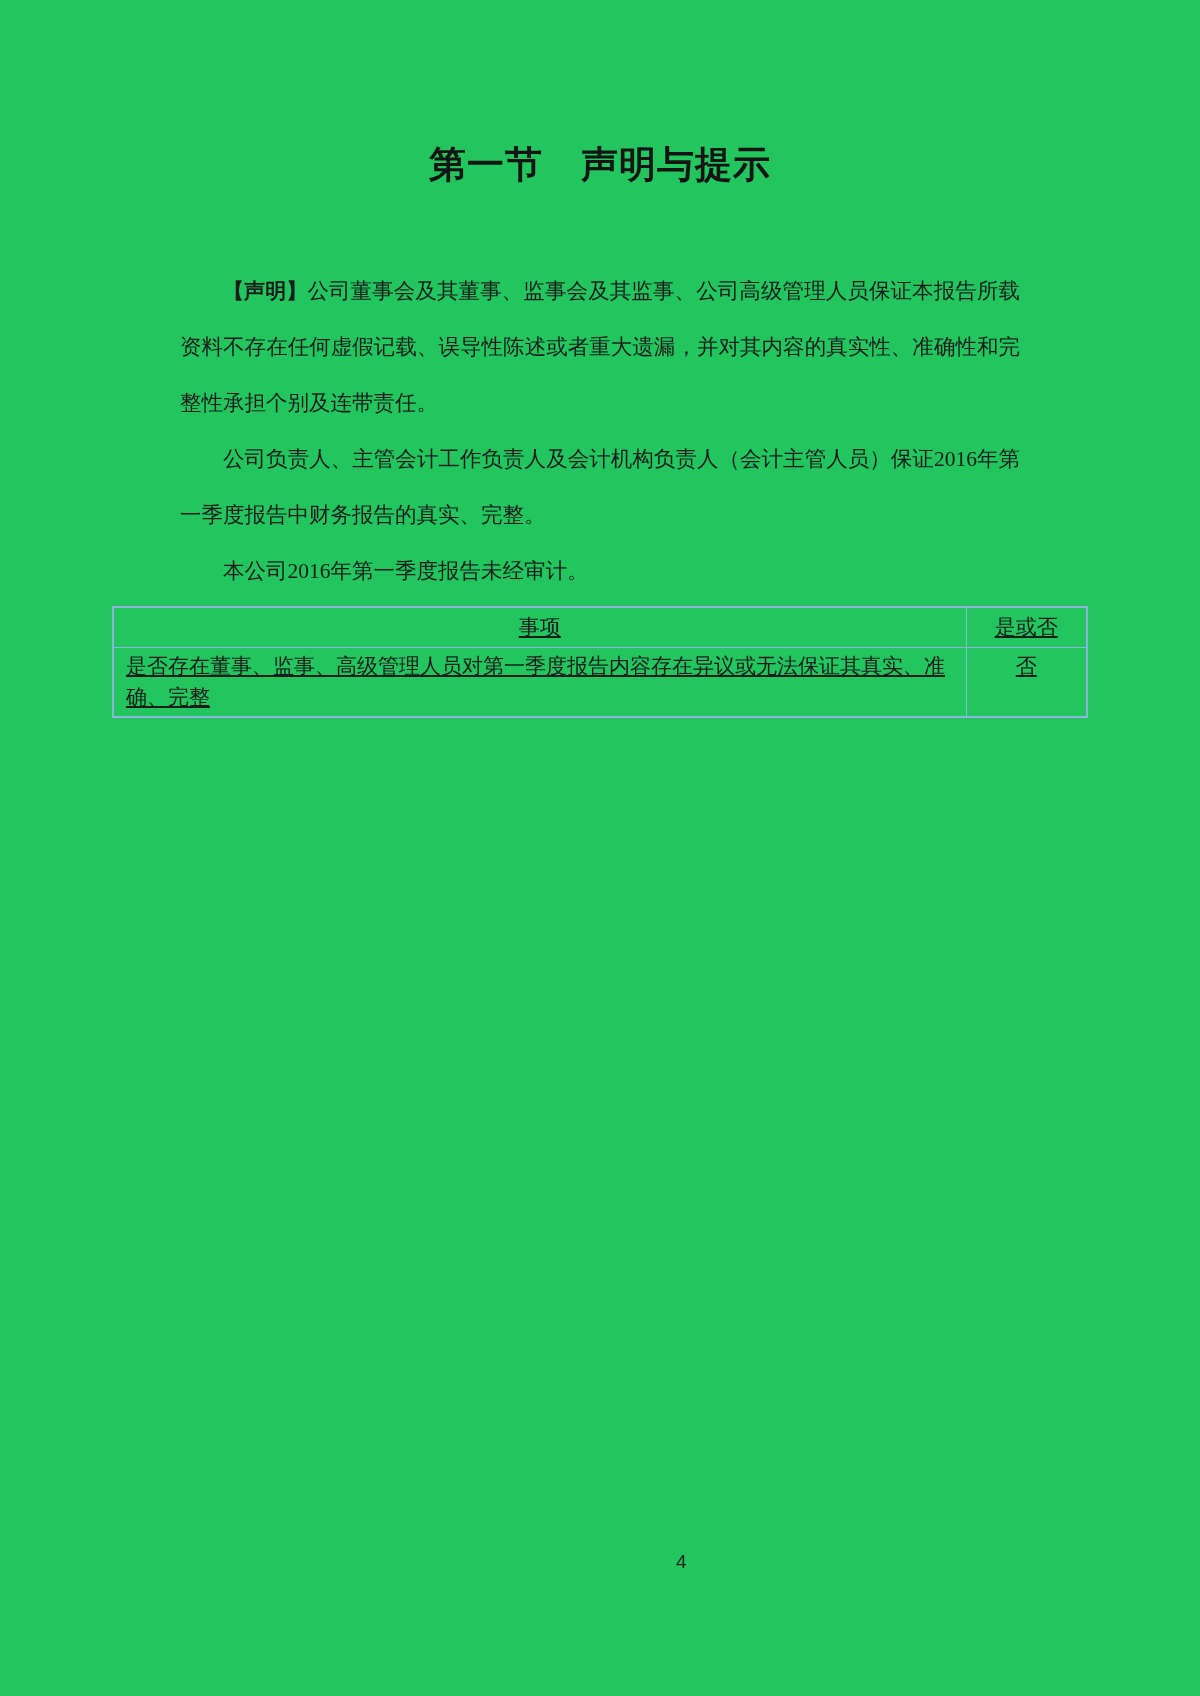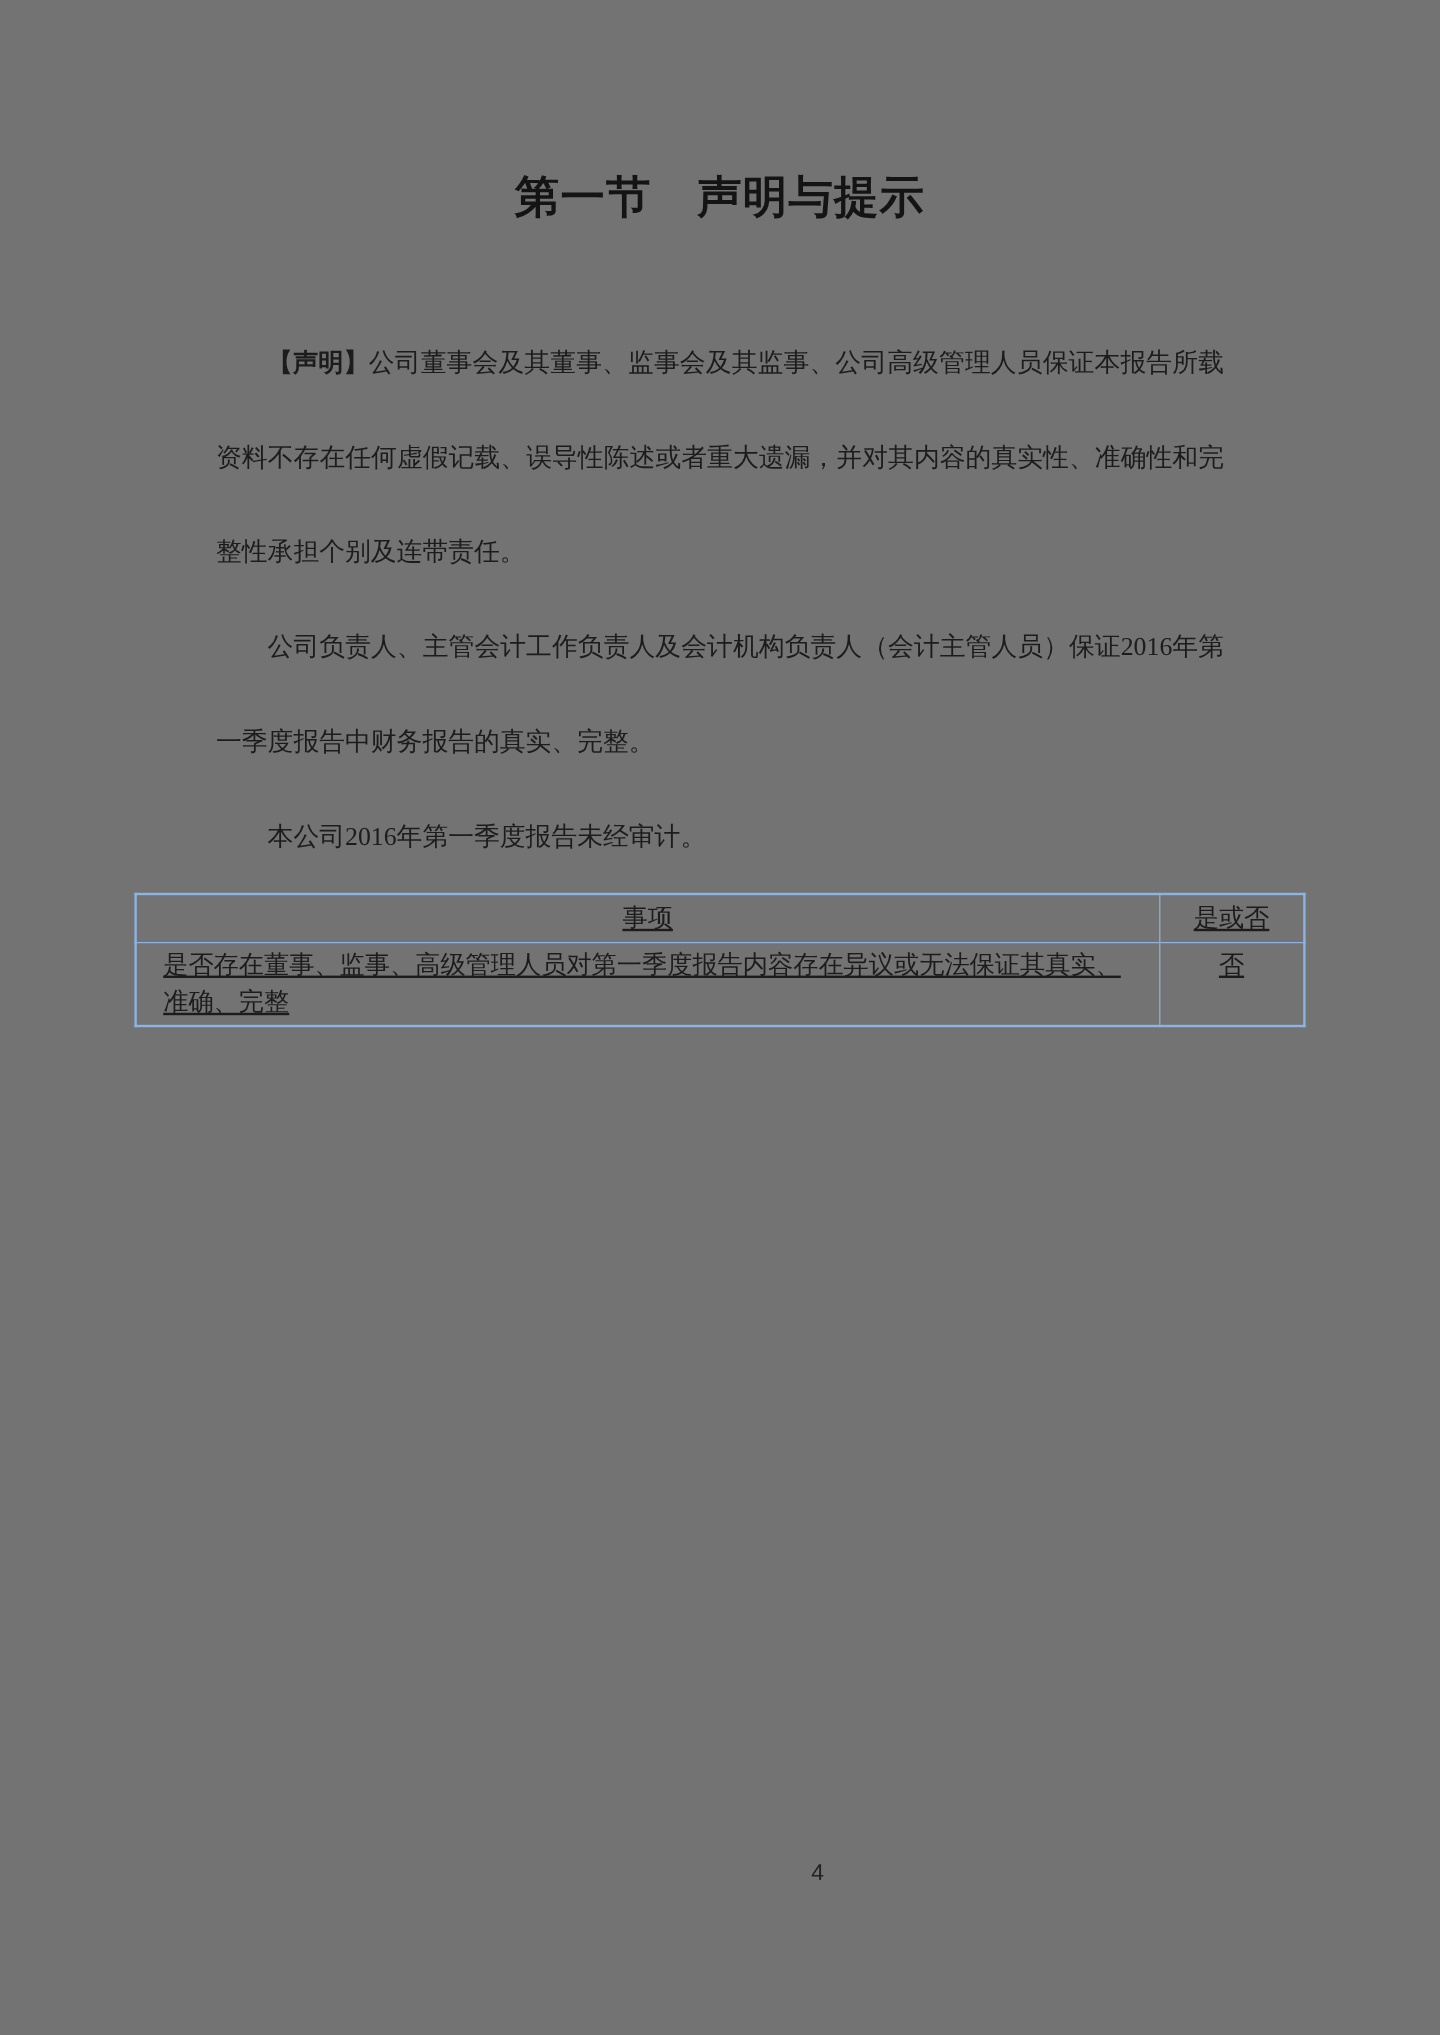--- a/index.html
+++ b/index.html
@@ -2,39 +2,39 @@
 <html style="--table-border: #8db3e2;"><head>
 <meta charset="utf-8">
 <style>
   :root { --table-border: #8db3e2; }
   * { margin: 0; padding: 0; box-sizing: border-box; }
   html, body { background: #ffffff; }
   .page {
     position: relative;
     width: 1200px;
     height: 1696px;
-    background: #737373;
+    background: #22c55e;
     overflow: hidden;
     font-family: "Liberation Serif", "DejaVu Serif", serif;
     color: #1c1c1c;
   }
   .doc-title {
     padding-top: 141px;
     text-align: center;
     font-family: "Liberation Sans", "DejaVu Sans", sans-serif;
     font-weight: 700;
     font-size: 37px;
     line-height: 48px;
     color: #141414;
     letter-spacing: 1px;
   }
   .text-block {
     margin: 74px 180px 0 180px;
     font-size: 21.5px;
-    line-height: 79px;
+    line-height: 56px;
     text-align: justify;
   }
   .text-block p {
     text-indent: 2em;
   }
   .decl-label {
     font-weight: 700;
     font-family: "Liberation Sans", "DejaVu Sans", sans-serif;
     font-size: 21px;
   }
@@ -42,21 +42,21 @@
     margin: 7px 0 0 112px;
     width: 974px;
     border-collapse: collapse;
     table-layout: fixed;
     font-size: 21px;
   }
   table.qa-table td, table.qa-table th {
     border: 1px solid var(--table-border);
     vertical-align: top;
     line-height: 31px;
-    padding: 3px 22px;
+    padding: 3px 12px;
     font-weight: normal;
   }
   table.qa-table { border: 2px solid var(--table-border); text-decoration: underline; }
   tr.hdr th {
     height: 40px;
     text-align: center;
     vertical-align: middle;
     padding: 2px 6px;
   }
   td.item-cell { text-align: left; }

